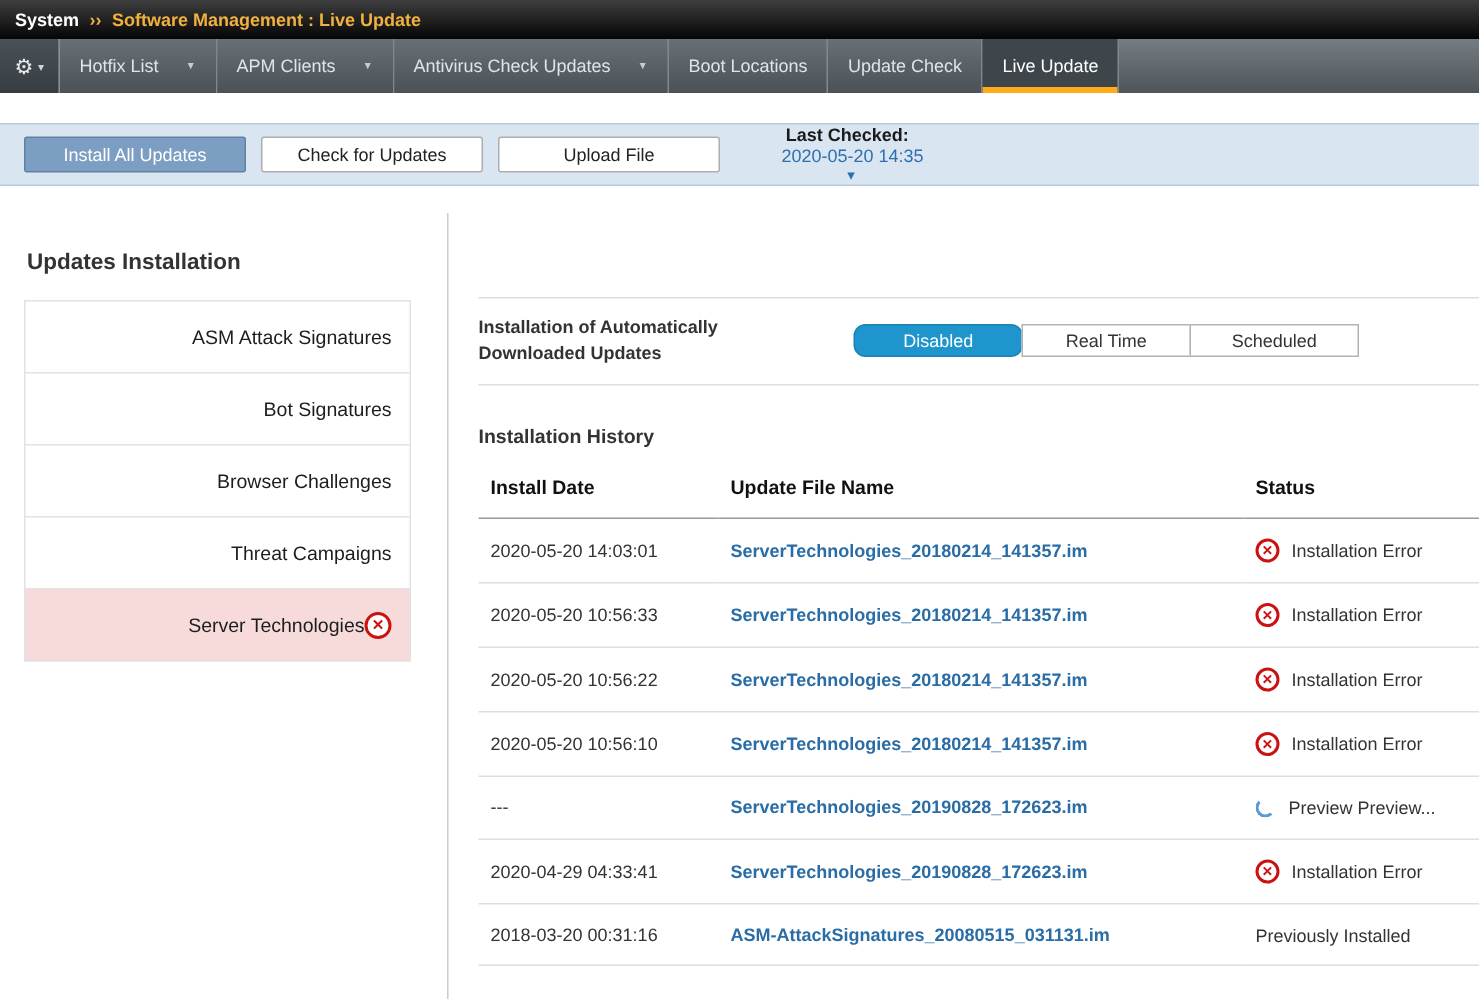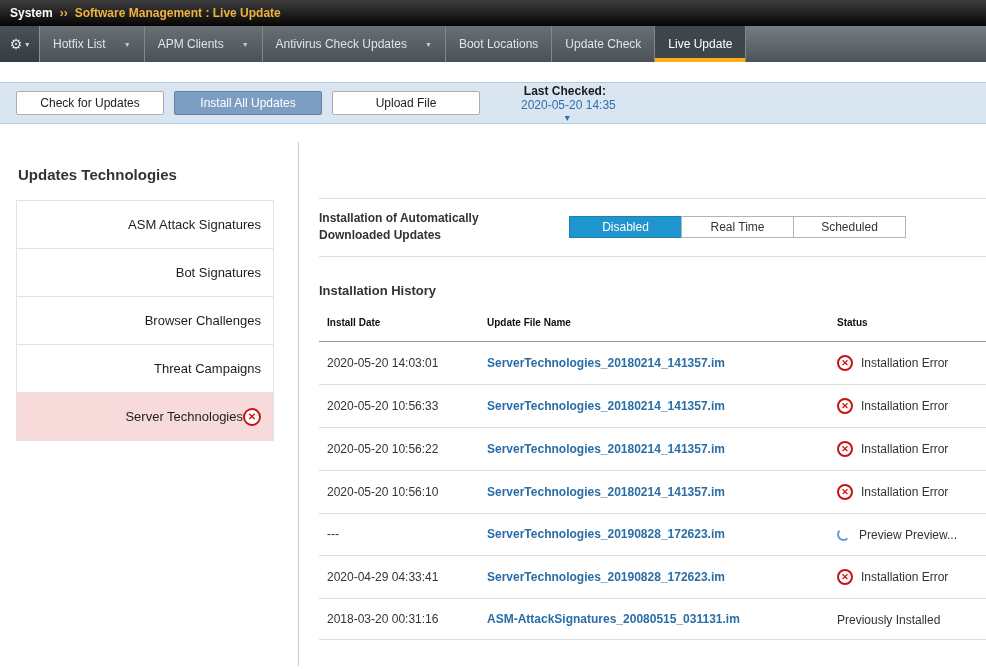--- a/index.html
+++ b/index.html
@@ -90,27 +90,27 @@
     width: 185px; margin-right: 65px; font-size: 12px; font-weight: bold;
     color: #333; line-height: 1.45;
   }
   .seg { display: flex; }
   .seg-btn {
     width: 113px; height: 22px; line-height: 20px; text-align: center;
     font-size: 12px; background: #fff; border: 1px solid #b3b3b3; color: #333;
     margin-left: -1px; cursor: pointer;
   }
   .seg-btn:first-child { margin-left: 0; }
-  .seg-btn.selected { background: #1e95cc; border-color: #1a82b4; color: #fff; }
+  .seg-btn.selected { background: #1e95cc; border-color: #1a82b4; color: #fff; border-radius: 8px; }
 
   
   .hist-title { font-size: 13px; font-weight: bold; color: #333; margin: 26px 0 4px 0; }
   table { border-collapse: collapse; width: 100%; }
   th {
-    text-align: left; font-size: 10px; color: #111; padding: 15px 8px 13px 8px;
+    text-align: left; font-size: 13px; color: #111; padding: 15px 8px 13px 8px;
     border-bottom: 1px solid #9a9a9a;
   }
   th:nth-child(1) { width: 160px; }
   th:nth-child(2) { width: 350px; }
   td {
     font-size: 12px; color: #333; padding: 13px 8px; border-bottom: 1px solid #ddd;
     white-space: nowrap;
   }
   .file-link { color: #2a6da6; font-weight: bold; text-decoration: none; cursor: pointer; text-align: right; }
 
@@ -162,33 +162,33 @@
       <div class="tab">
         <span class="tab-label">Update Check</span>
       </div>
       <div class="tab active">
         <span class="tab-label">Live Update</span>
       </div>
     </div>
 </div>
 
 <div class="toolbar">
+  <button class="btn btn-primary">Install All Updates</button>
   <button class="btn">Check for Updates</button>
-  <button class="btn btn-primary">Install All Updates</button>
   <button class="btn">Upload File</button>
   <div class="last-checked">
     <span class="lc-label">Last Checked:</span>
     <span class="lc-value">2020-05-20 14:35</span>
     <span class="lc-caret">▾</span>
   </div>
 </div>
 
 <div class="main">
   <div class="sidebar">
-    <div class="side-title">Updates Technologies</div>
+    <div class="side-title">Updates Installation</div>
     <div class="side-list">
         <div class="side-item">
           <span>ASM Attack Signatures</span>
         </div>
         <div class="side-item">
           <span>Bot Signatures</span>
         </div>
         <div class="side-item">
           <span>Browser Challenges</span>
         </div>

